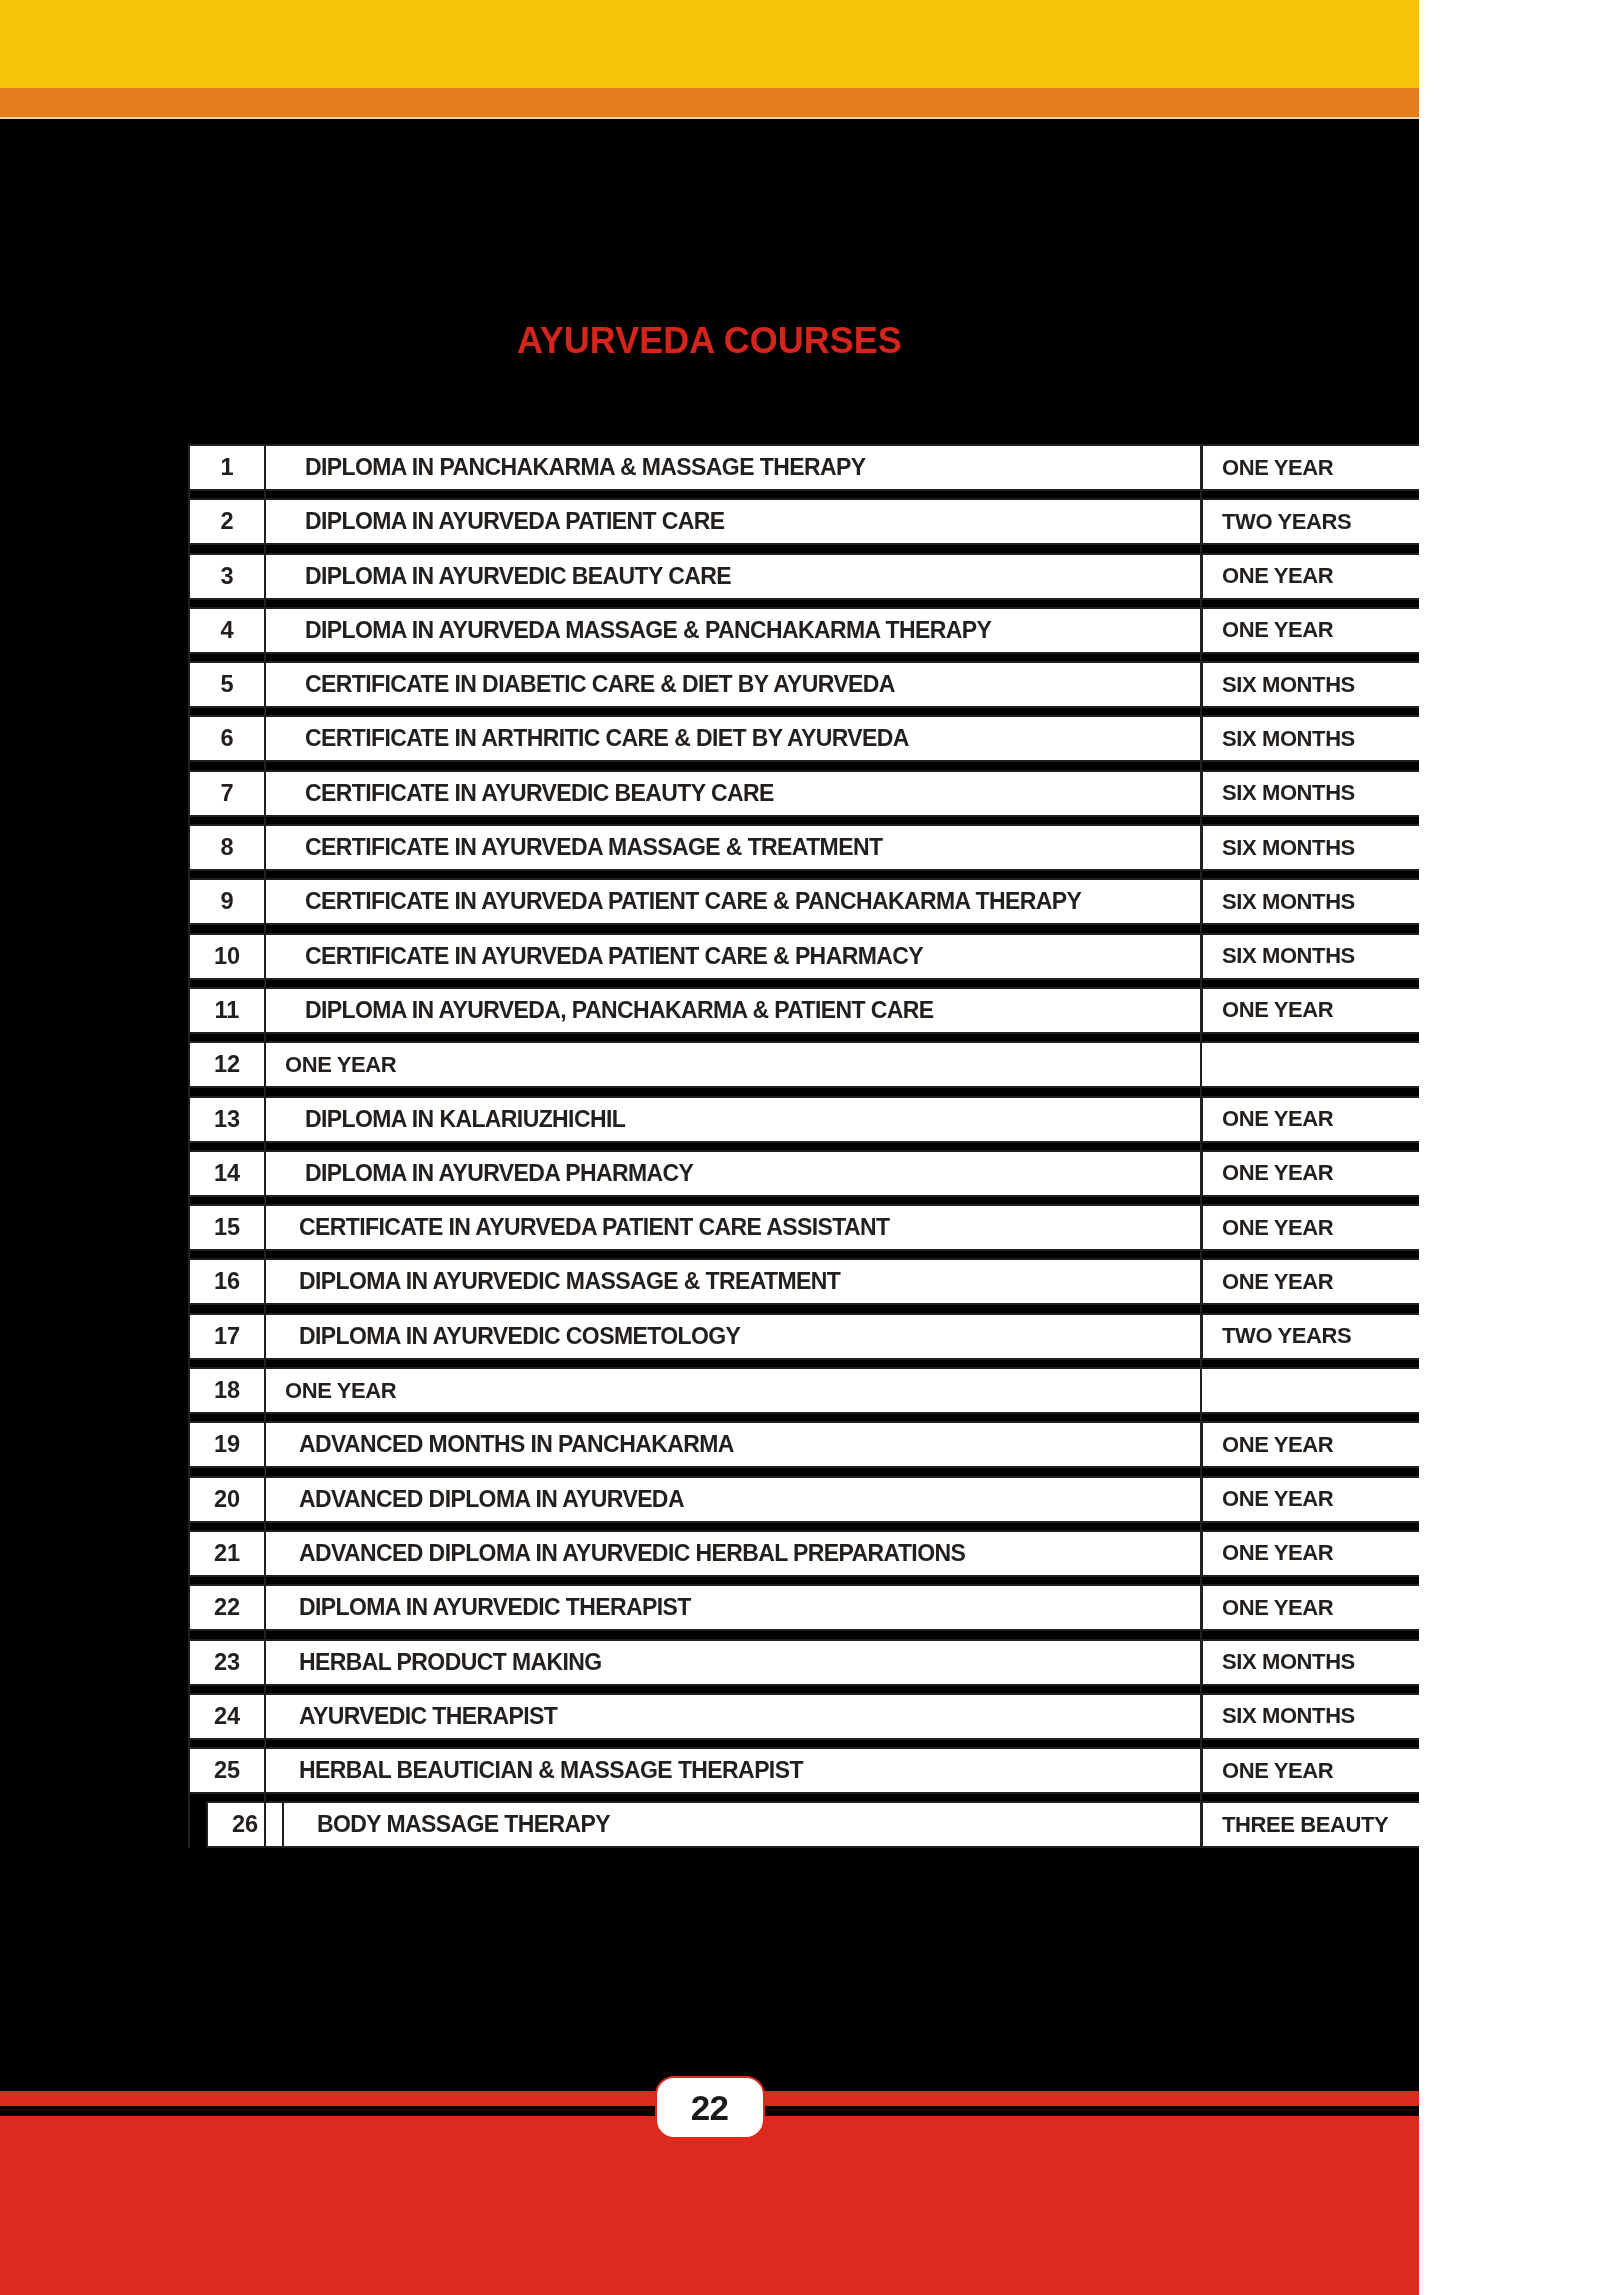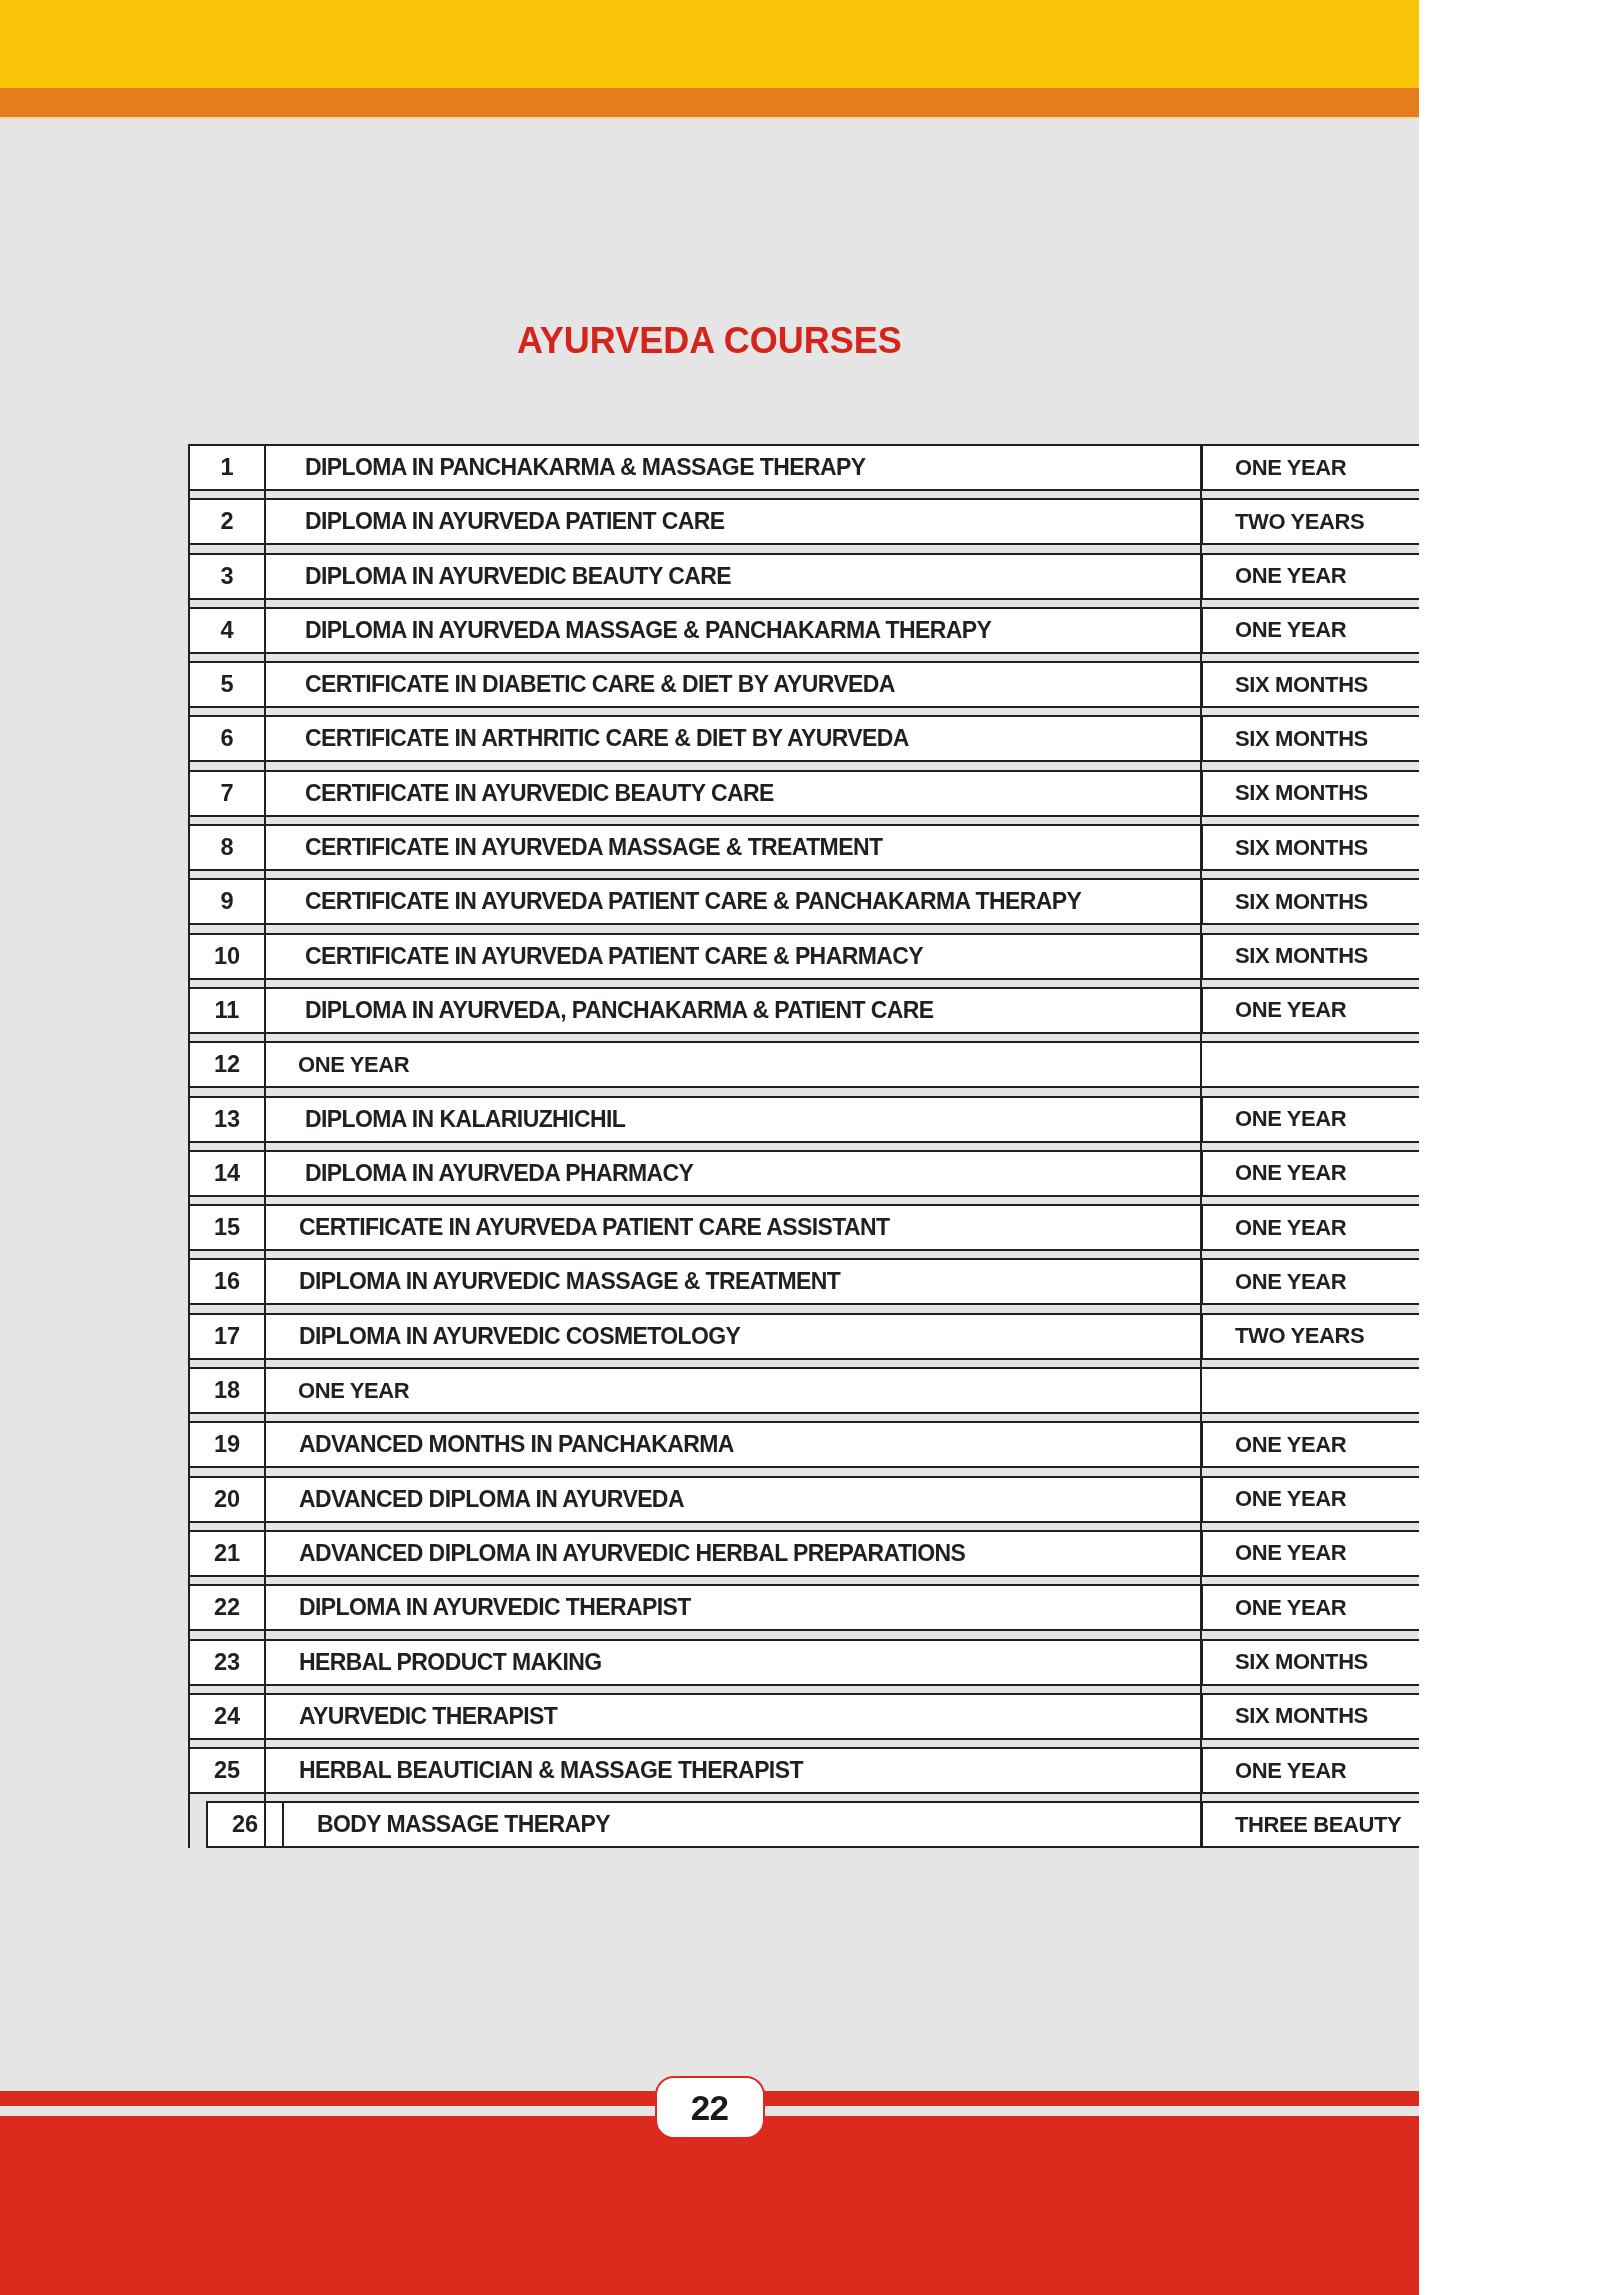--- a/index.html
+++ b/index.html
@@ -1,20 +1,20 @@
 <!DOCTYPE html>
 <html style="font-size:12.6px"><head>
 <meta charset="utf-8">
 <style>
   html,body { margin:0; padding:0; background:#ffffff; }
   .page {
     position: relative;
     width: 1419px;
     height: 2295px;
-    background: #e5e5e5;
+    background: #000000;
     font-family: "Liberation Sans", sans-serif;
     overflow: hidden;
   }
 
   
   .band-yellow { position:absolute; left:0; top:0; width:100%; height:88px; background:#F7C408; }
   .band-orange { position:absolute; left:0; top:88px; width:100%; height:29px; background:#E67D1C; border-bottom:2.4px solid #F3D9A6; }
 
   
   .page-title {
@@ -56,21 +56,21 @@
     flex:1;
     border-right:2.4px solid #231f1c;
     padding-left:39px;
     font-size:23px; font-weight:bold; letter-spacing:-0.6px;
     white-space:pre;
     overflow:hidden;
   }
   .rows .row:nth-of-type(n+15) .cell-course { padding-left:33px; }
   .cell-duration {
     width:229px;
-    padding-left:32px;
+    padding-left:19px;
     font-size:22px; font-weight:bold; letter-spacing:-0.4px;
     white-space:pre;
   }
 
   
   .footer-stripe { position:absolute; left:0; top:2091px; width:100%; height:15px; background:#DC2A1E; }
   .footer-block  { position:absolute; left:0; top:2116px; width:100%; height:179px; background:#DC2A1E; }
   .page-number-badge {
     position:absolute; left:50%; top:2076px; transform:translateX(-50%);
     width:110px; height:63px;

